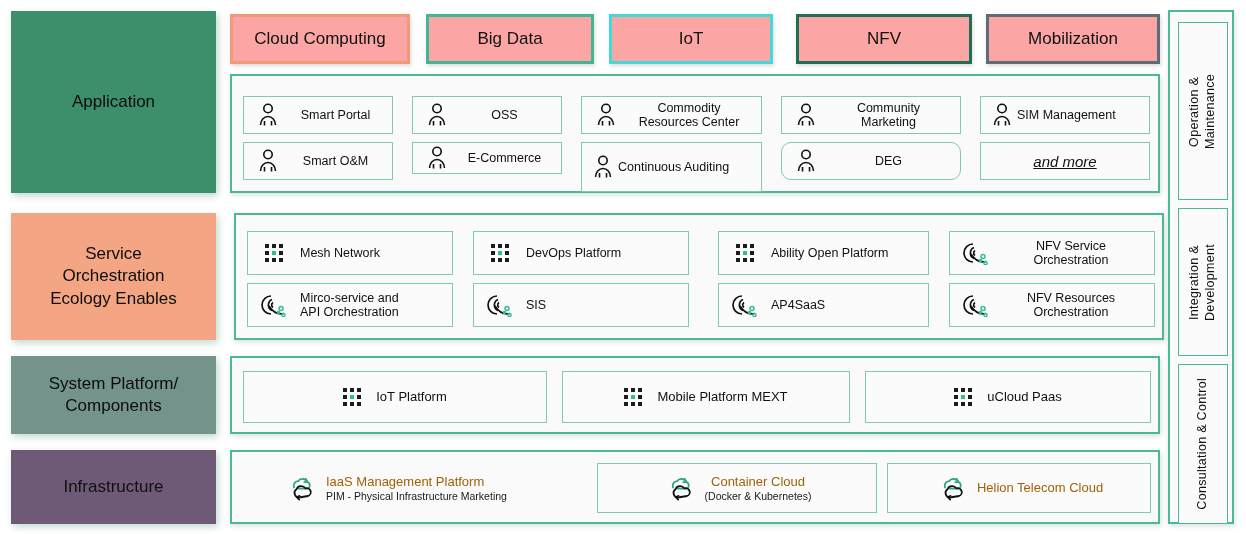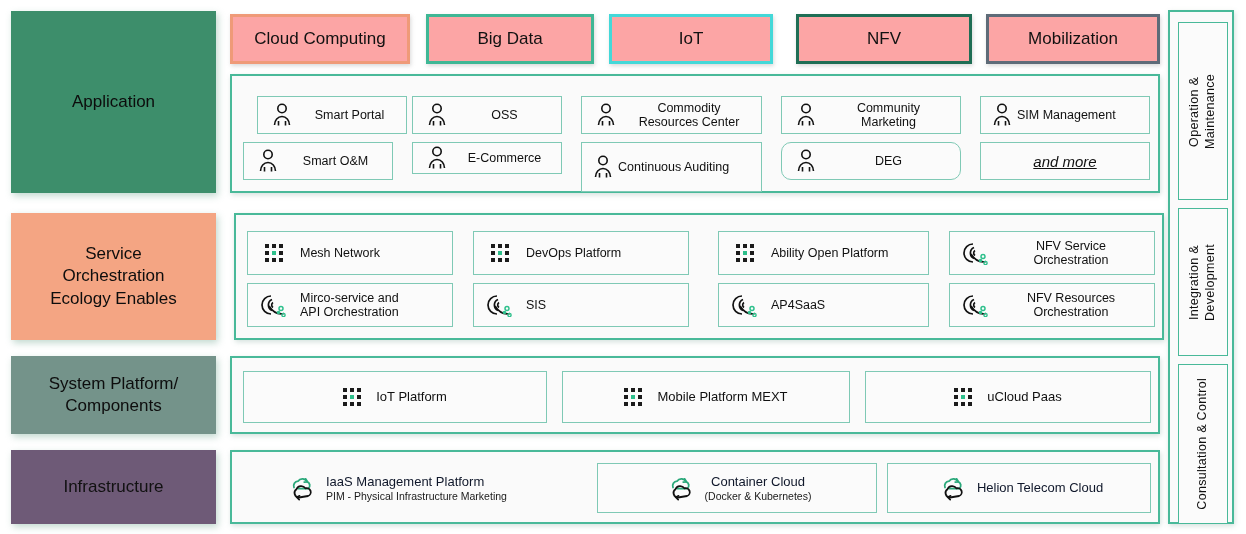--- a/index.html
+++ b/index.html
@@ -71,21 +71,21 @@
   .soe-item.ctr .lbl{text-align:center;padding-left:0;}
 
   
   .sys-item{justify-content:center;}
   .sys-item .ico{width:26px;margin-left:0;}
   .sys-item .lbl{flex:0 0 auto;font-size:13px;padding-left:11px;text-align:left;}
 
   
   .inf-item .ico{width:34px;margin-left:12px;}
   .inf-item .txt{padding-left:8px;}
-  .inf-item .t1{font-size:13px;color:#0f172a;line-height:1.2;}
+  .inf-item .t1{font-size:13px;color:#a16207;line-height:1.2;}
   .inf-item .t2{font-size:10.5px;color:#1a1a1a;line-height:1.2;}
   .inf-item.ctr{justify-content:center;}
   .inf-item.ctr .ico{margin-left:0;}
   .noborder{border:none !important;background:transparent !important;}
 
   
   #rail{position:absolute;left:1168px;top:10px;width:66px;height:514px;}
   .railbox{
     position:absolute;left:8px;width:50px;box-sizing:border-box;
     border:1px solid #49b999;background:#fbfbfb;
@@ -143,21 +143,21 @@
     <div class="tab" style="left:566px;width:176px;border-color:#1f6e55;">
       <span>NFV</span>
     </div>
     <div class="tab" style="left:756px;width:174px;border-color:#5e6b78;">
       <span>Mobilization</span>
     </div>
   </div>
 
   <div class="panel tealbox shadow" id="panel-app">
 
-    <div class="item itembox app-item" style="left:25px;top:20px;width:150px;height:38px;">
+    <div class="item itembox app-item" style="left:11px;top:20px;width:150px;height:38px;">
       <span class="ico">
         <svg width="20" height="24" viewBox="0 0 20 24">
             <circle cx="10" cy="5.5" r="4.2" fill="none" stroke="#111" stroke-width="1.6"></circle>
             <path d="M2.5 22 A7.5 8.5 0 0 1 17.5 22" fill="none" stroke="#111" stroke-width="1.6"></path>
             <line x1="6.5" y1="18" x2="6.5" y2="22.5" stroke="#111" stroke-width="1.6"></line>
             <line x1="13.5" y1="18" x2="13.5" y2="22.5" stroke="#111" stroke-width="1.6"></line>
           </svg>
       </span>
       <span class="lbl">Smart Portal</span>
     </div>

